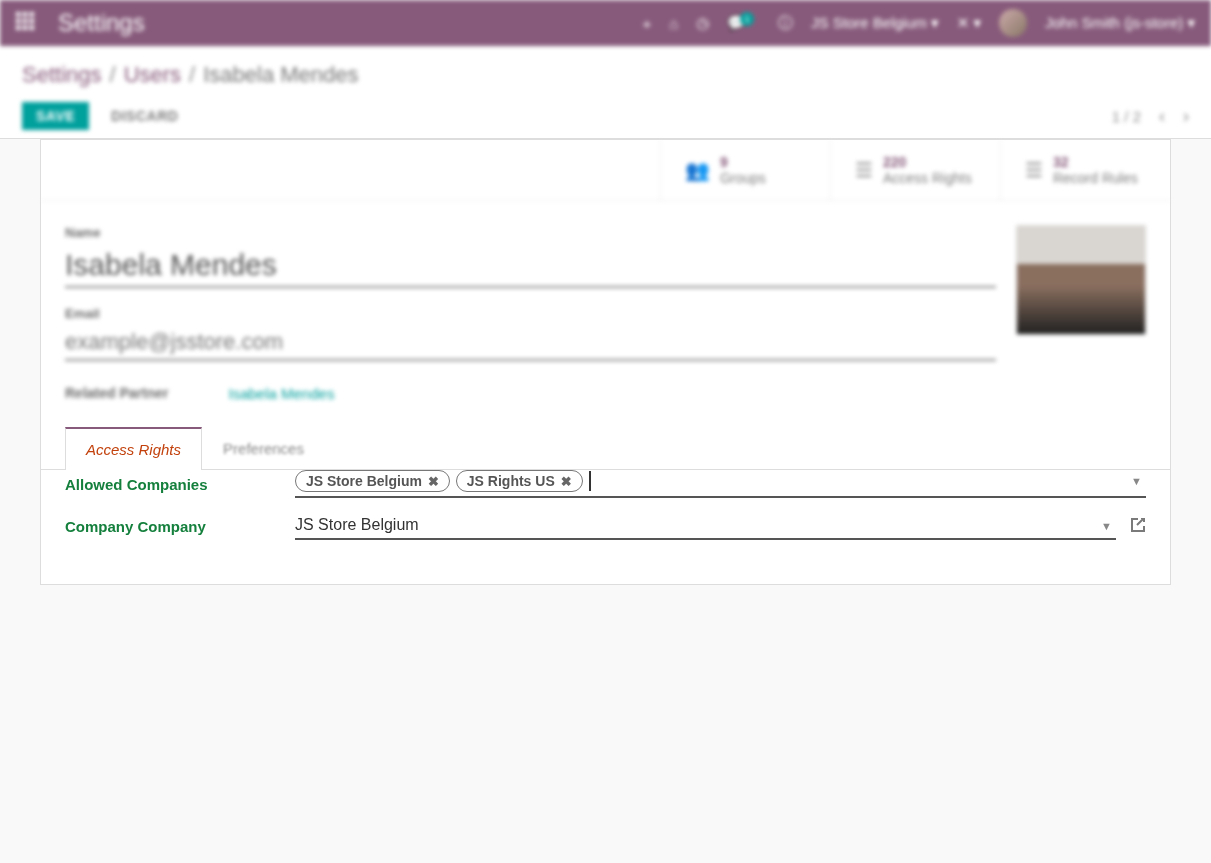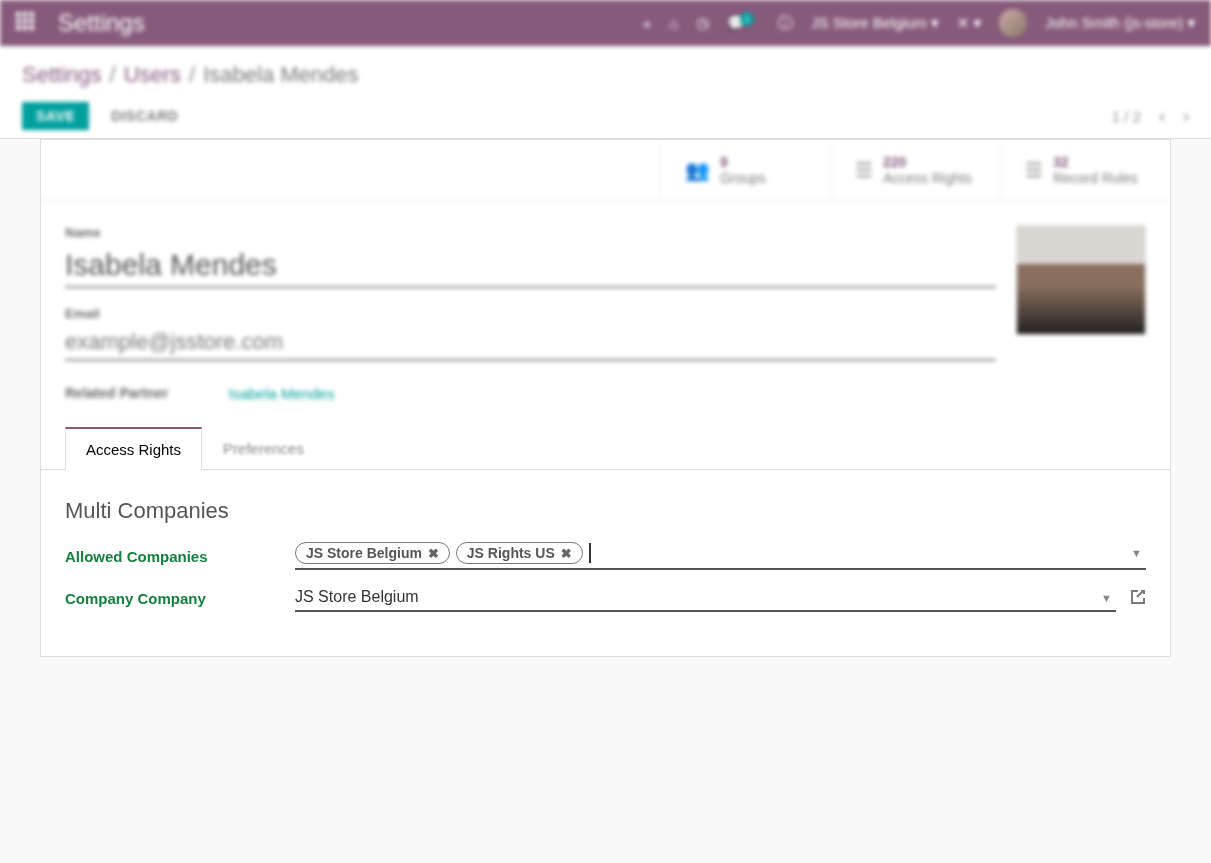--- a/index.html
+++ b/index.html
@@ -31,21 +31,21 @@
 .name-input { font-size:30px; color:#555; border:none; border-bottom:2px solid #888; width:100%; padding:4px 0; margin-bottom:18px; background:transparent;}
 .email-input { font-size:22px; color:#777; border:none; border-bottom:2px solid #888; width:100%; padding:4px 0; margin-bottom:18px; background:transparent;}
 .photo-box { width:130px; height:110px; background: linear-gradient(180deg,#d9d5d0 0%, #d9d5d0 35%, #8a6f5f 35%, #8a6f5f 55%, #222 100%); border:1px solid #ddd;}
 .name-photo-row { display:flex; gap:20px; align-items:flex-start;}
 .name-photo-row .left-col { flex:1;}
 .related-row { display:flex; gap:60px; filter: blur(2px); margin-top:6px; margin-bottom:24px;}
 .related-label { color:#6d6d6d; font-weight:700; font-size:14px;}
 .related-link { color:#00a09d; font-weight:500; font-size:15px;}
 .tabs { display:flex; border-bottom:1px solid #ddd; margin: 0 -24px; padding: 0 24px;}
 .tab { padding:12px 20px; border:1px solid transparent; border-bottom:none; color:#888; font-size:15px; position:relative; top:1px;}
-.tab.active { border-color:#ddd; border-top:2px solid #875a7b; background:#fff; color:#000000; font-weight:500;}
+.tab.active { border-color:#ddd; border-top:2px solid #875a7b; background:#fff; color:#c2410c; font-weight:500;font-style:italic;}
 .tab.inactive { filter: blur(1.5px);}
 .section-title { font-size:22px; color:#555; margin:28px 0 18px;}
 .field-row { display:flex; align-items:center; margin-bottom:14px;}
 .field-row .fl { width:230px; font-weight:700; color:#15803d; font-size:15px;}
 .tag-input { flex:1; display:flex; align-items:center; gap:6px; border-bottom:2px solid #555; padding-bottom:4px; position:relative;}
 .tag { border:1.5px solid #777; border-radius:14px; padding:2px 10px; font-size:14px; font-weight:700; color:#555; display:inline-flex; align-items:center; gap:6px;}
 .tag .x { font-size:13px; color:#666;}
 .cursor-bar { width:2px; height:20px; background:#333; display:inline-block;}
 .dd-caret { position:absolute; right:4px; color:#888; font-size:11px;}
 .select-input { flex:1; border:none; border-bottom:2px solid #555; padding:4px 0; font-size:16px; color:#333; background:transparent; position:relative;}
@@ -140,21 +140,20 @@
     <div class="related-row">
       <span class="related-label">Related Partner</span>
       <a class="related-link">Isabela Mendes</a>
     </div>
 
     <div class="tabs">
       <div class="tab active">Access Rights</div>
       <div class="tab inactive">Preferences</div>
     </div>
 
-    <div class="section-title">Multi Companies</div>
 
     <div class="field-row">
       <div class="fl">Allowed Companies</div>
       <div class="tag-input">
         <span class="tag">
           <span>JS Store Belgium</span>
           <span class="x">✖</span>
         </span>
         <span class="tag">
           <span>JS Rights US</span>

